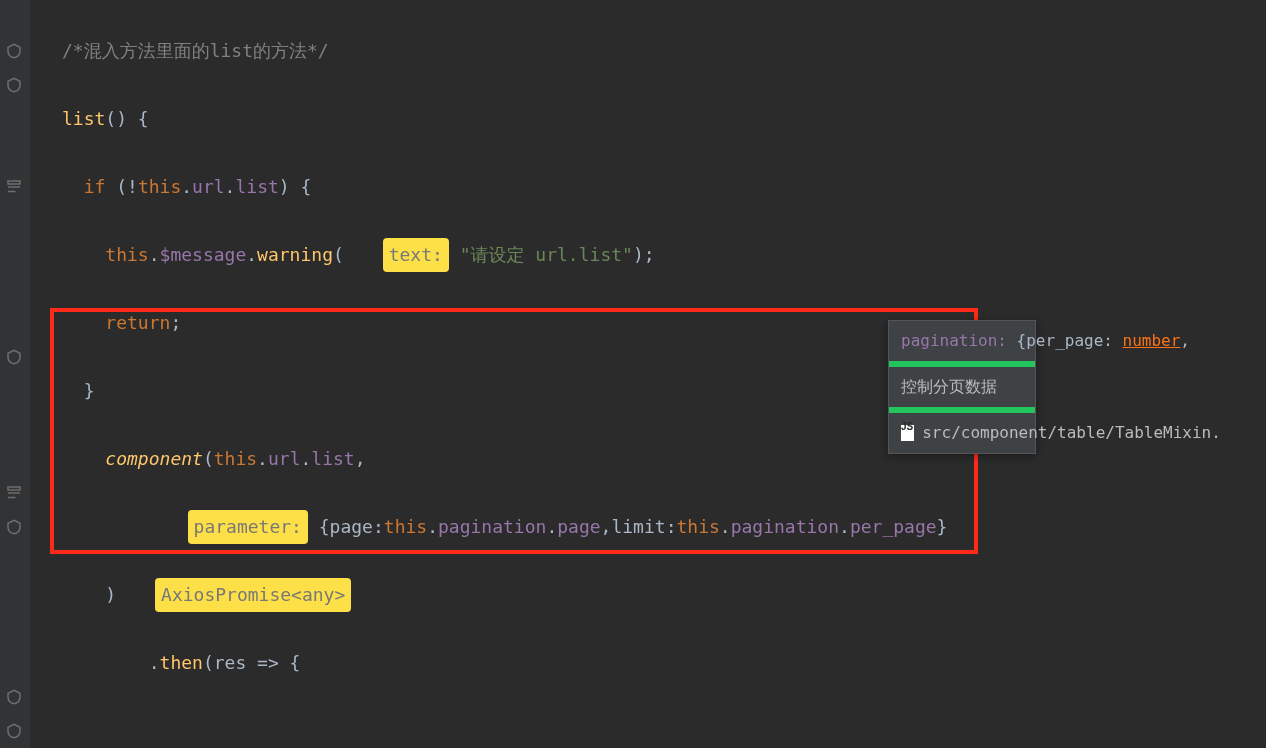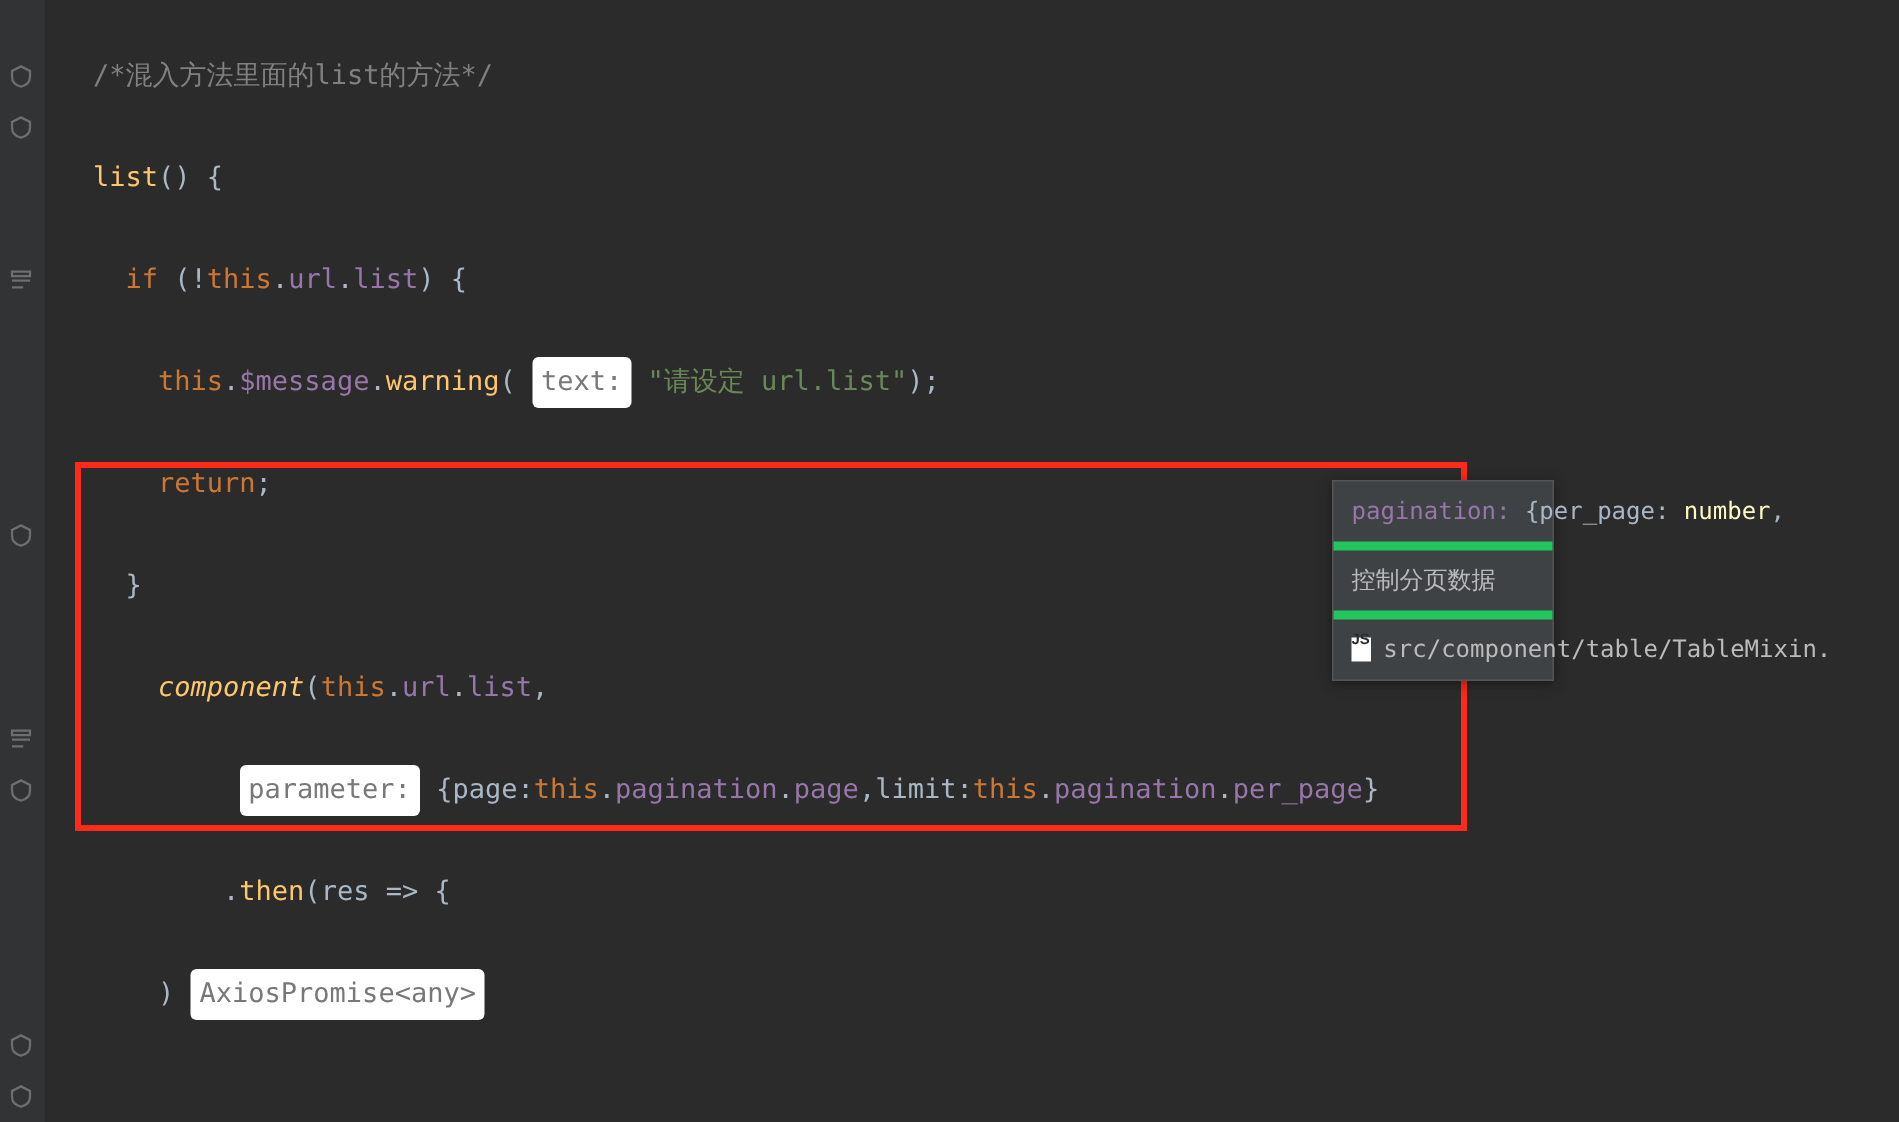--- a/index.html
+++ b/index.html
@@ -12,28 +12,28 @@
   .c-kw{color:#cc7832;}
   .c-str{color:#6a8759;}
   .c-func{color:#ffc66d;}
   .c-method{color:#ffc66d;font-style:italic;}
   .c-prop{color:#9876aa;}
   .c-this{color:#cc7832;}
   .c-punc{color:#a9b7c6;}
   .c-param{color:#a9b7c6;}
   .c-ident{color:#a9b7c6;}
   .hint{color:#787878;font-style:normal;}
-  .hintbox{display:inline-block;padding:0 6px;background:#ffffff;border-radius:4px;color:#8c8c8c;}
+  .hintbox{display:inline-block;padding:0 6px;background:#fde047;border-radius:4px;color:#8c8c8c;margin-left:28px;}
   .redbox{position:absolute;border:4px solid #ff2a1a;pointer-events:none;}
   .doc-popup{position:absolute;background:#3f4244;border:1px solid #555;color:#bbbbbb;font-size:16px;line-height:28px;box-shadow:0 2px 8px rgba(0,0,0,.4);}
   .doc-popup .row{padding:6px 12px;white-space:pre;}
   .doc-popup .sep{border-top:6px solid #22c55e;}
   .doc-popup .file{display:flex;align-items:center;gap:8px;}
   .jsicon{display:inline-flex;width:16px;height:16px;background:#ffffff;color:#2b2b2b;font-size:10px;font-weight:bold;align-items:flex-end;justify-content:flex-end;padding:0 1px 0 0;box-sizing:border-box;font-family:Arial,sans-serif;}
-  .c-type{color:#fef9c3;}
+  .c-type{color:#f97316;text-decoration:underline;}
 </style>
 </head>
 <body>
 
 <div class="view">
 
   <div class="gutter">
     <span class="gicon" style="top:42px">
       <svg viewBox="0 0 24 24" fill="none" stroke="currentColor" stroke-width="2">
           <path d="M12 3l8 4v5c0 5-3.5 8-8 9-4.5-1-8-4-8-9V7l8-4z"></path>
@@ -78,22 +78,22 @@
 
   <div class="code">
 <span class="ln"><span class="c-comment">/*混入方法里面的list的方法*/</span></span>
 <span class="ln"><span class="c-func">list</span><span class="c-punc">() {</span></span>
 <span class="ln">  <span class="c-kw">if</span><span class="c-punc"> (!</span><span class="c-this">this</span><span class="c-punc">.</span><span class="c-prop">url</span><span class="c-punc">.</span><span class="c-prop">list</span><span class="c-punc">) {</span></span>
 <span class="ln">    <span class="c-this">this</span><span class="c-punc">.</span><span class="c-prop">$message</span><span class="c-punc">.</span><span class="c-func">warning</span><span class="c-punc">( </span><span class="hintbox"><span class="hint">text:</span></span> <span class="c-str">"请设定 url.list"</span><span class="c-punc">);</span></span>
 <span class="ln">    <span class="c-kw">return</span><span class="c-punc">;</span></span>
 <span class="ln">  <span class="c-punc">}</span></span>
 <span class="ln">    <span class="c-method">component</span><span class="c-punc">(</span><span class="c-this">this</span><span class="c-punc">.</span><span class="c-prop">url</span><span class="c-punc">.</span><span class="c-prop">list</span><span class="c-punc">,</span></span>
 <span class="ln">         <span class="hintbox"><span class="hint">parameter:</span></span> <span class="c-punc">{</span><span class="c-ident">page</span><span class="c-punc">:</span><span class="c-this">this</span><span class="c-punc">.</span><span class="c-prop">pagination</span><span class="c-punc">.</span><span class="c-prop">page</span><span class="c-punc">,</span><span class="c-ident">limit</span><span class="c-punc">:</span><span class="c-this">this</span><span class="c-punc">.</span><span class="c-prop">pagination</span><span class="c-punc">.</span><span class="c-prop">per_page</span><span class="c-punc">}</span></span>
+<span class="ln">    <span class="c-punc">) </span><span class="hintbox"><span class="hint">AxiosPromise&lt;any&gt;</span></span></span>
 <span class="ln">        <span class="c-punc">.</span><span class="c-func">then</span><span class="c-punc">(</span><span class="c-param">res</span><span class="c-punc"> =&gt; {</span></span>
-<span class="ln">    <span class="c-punc">) </span><span class="hintbox"><span class="hint">AxiosPromise&lt;any&gt;</span></span></span>
 
 
 
 
 
 
 
 
 
 

